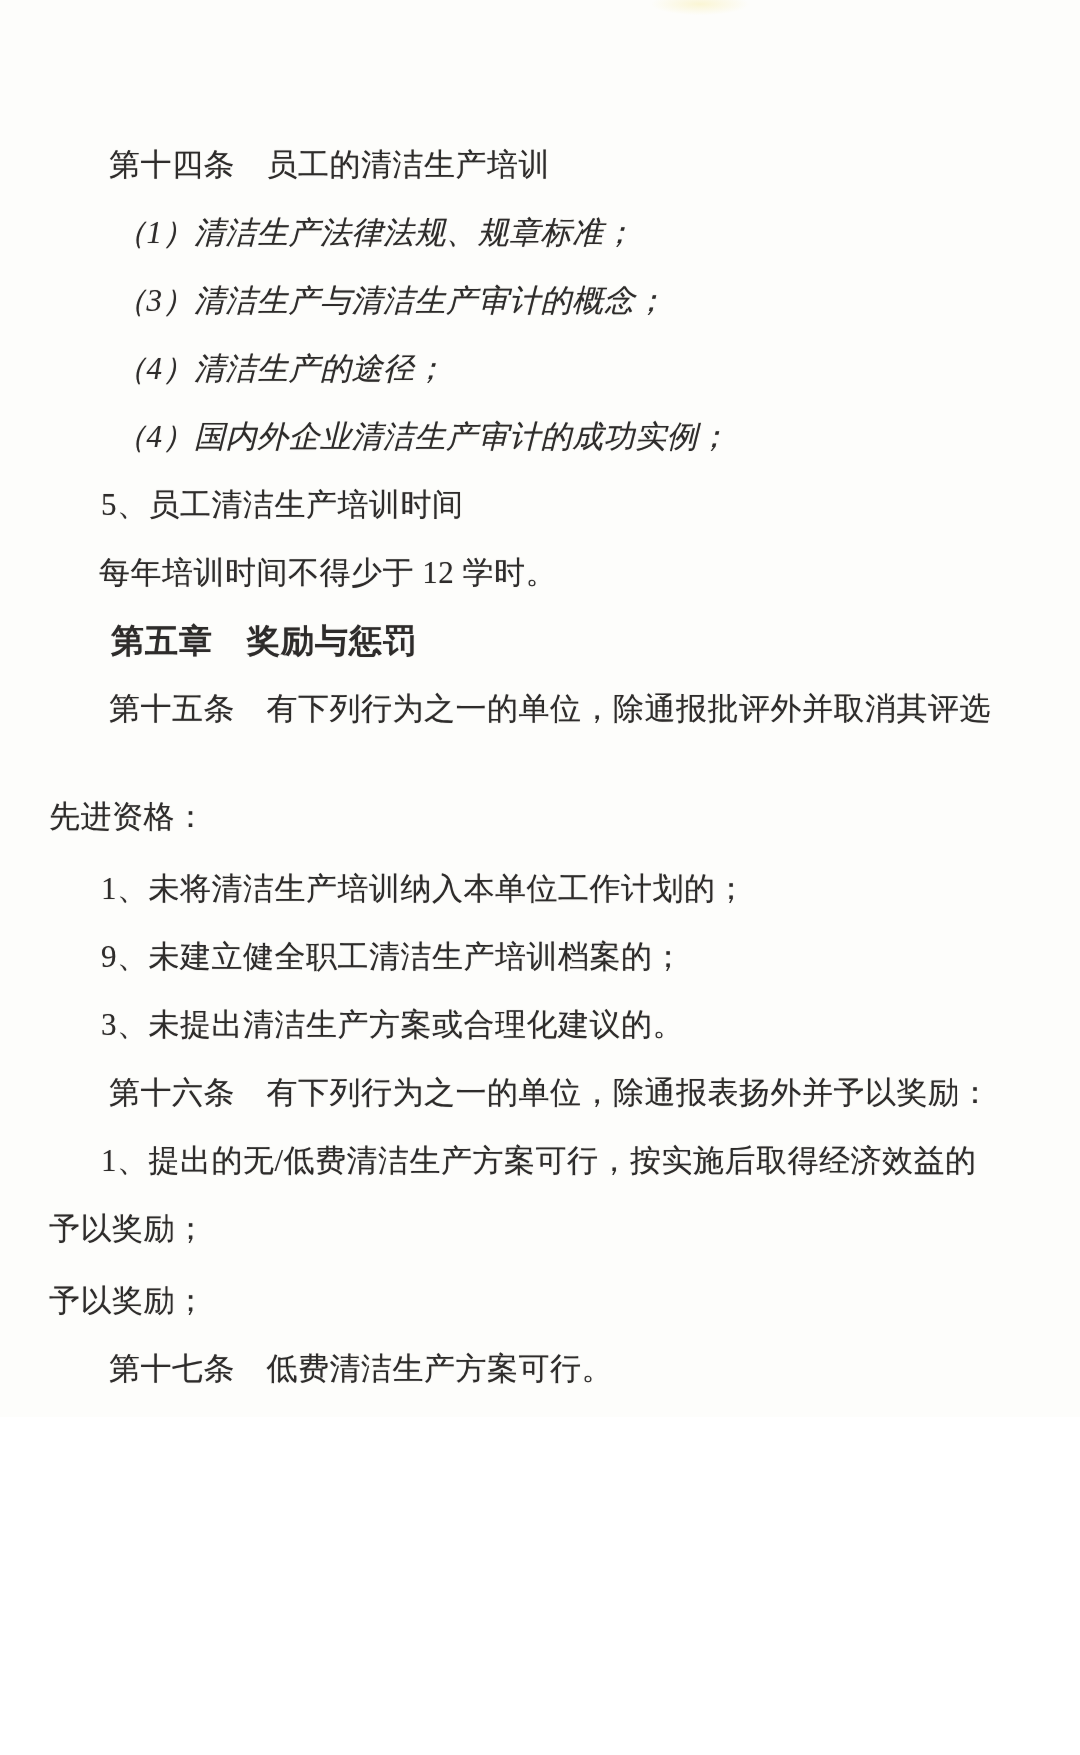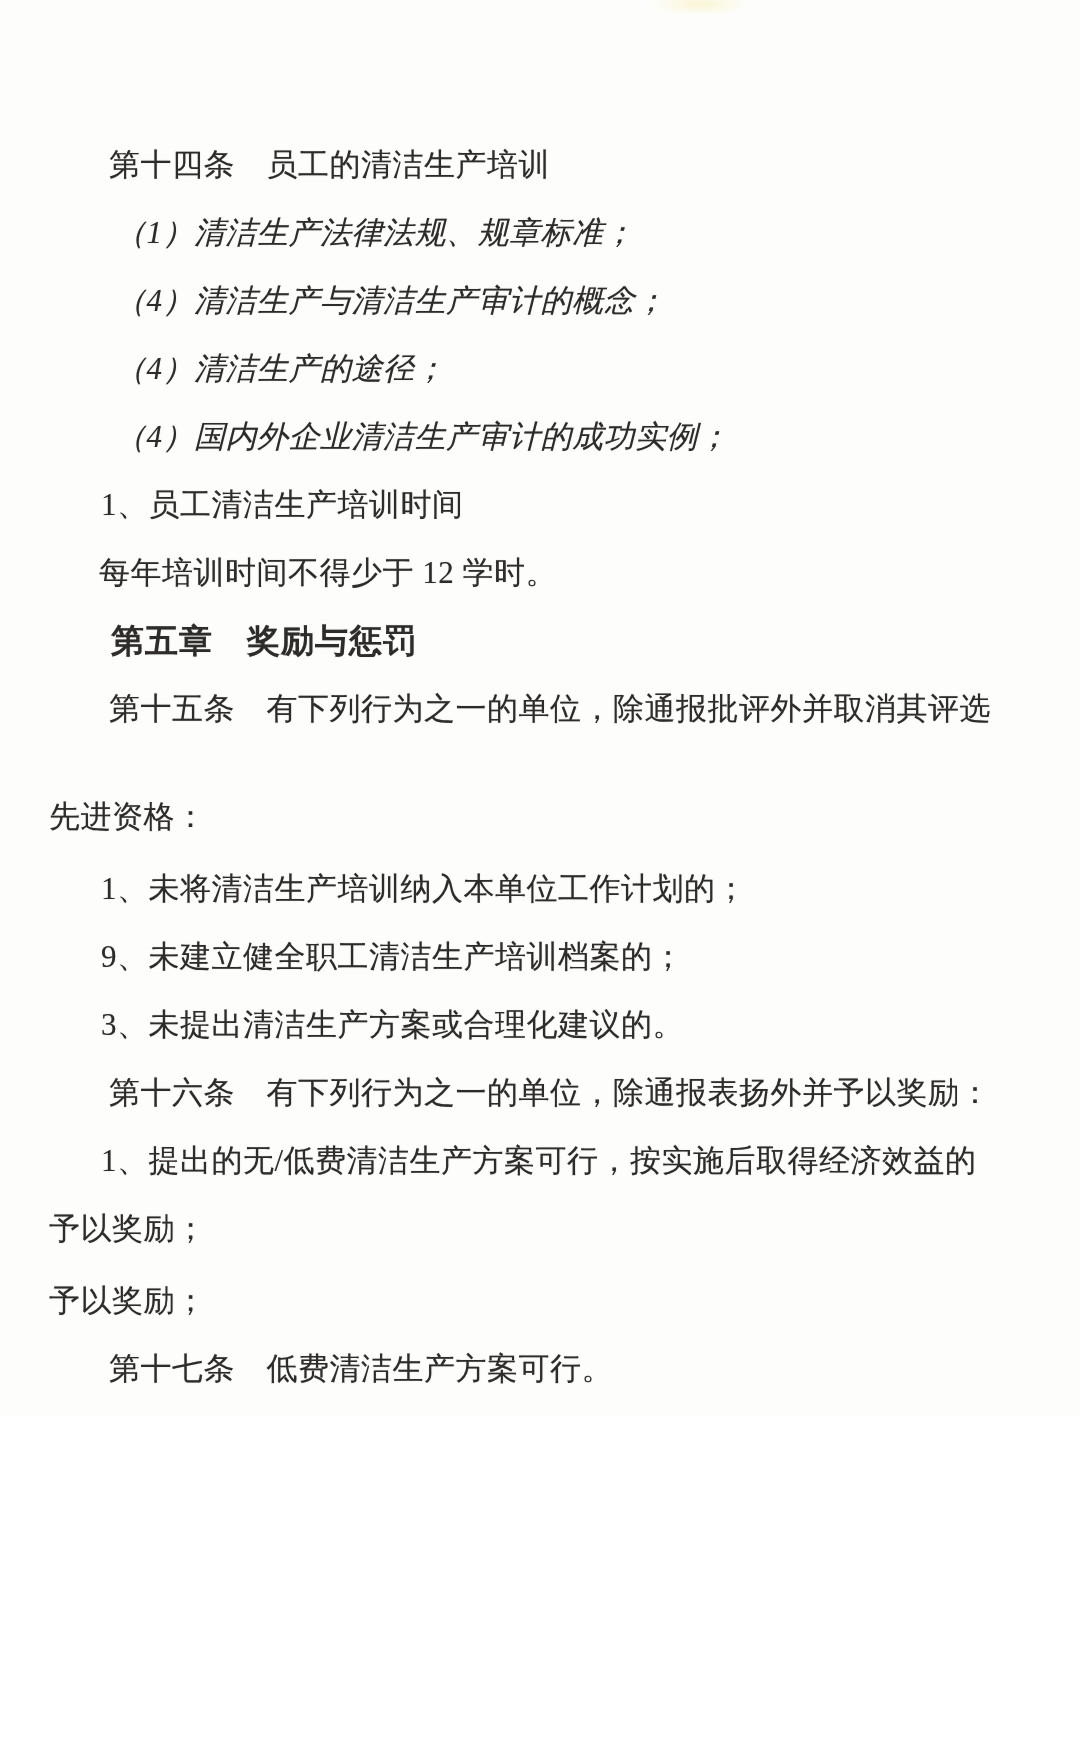--- a/index.html
+++ b/index.html
@@ -61,24 +61,24 @@
     text-shadow: 0 0 1px rgba(70,66,62,0.4);
   }
 </style>
 </head>
 <body>
 
 <div class="page">
   <div class="doc">
       <p class="article">第十四条　员工的清洁生产培训</p>
       <p class="sub">（1）清洁生产法律法规、规章标准；</p>
-      <p class="sub">（4）清洁生产与清洁生产审计的概念；</p>
+      <p class="sub">（3）清洁生产与清洁生产审计的概念；</p>
       <p class="sub">（4）清洁生产的途径；</p>
       <p class="sub">（4）国内外企业清洁生产审计的成功实例；</p>
-      <p class="list">1、员工清洁生产培训时间</p>
+      <p class="list">5、员工清洁生产培训时间</p>
       <p class="body">每年培训时间不得少于 12 学时。</p>
       <p class="chapter">第五章　奖励与惩罚</p>
       <p class="article">第十五条　有下列行为之一的单位，除通报批评外并取消其评选</p>
       <p class="flush">先进资格：</p>
       <p class="list">1、未将清洁生产培训纳入本单位工作计划的；</p>
       <p class="list">9、未建立健全职工清洁生产培训档案的；</p>
       <p class="list">3、未提出清洁生产方案或合理化建议的。</p>
       <p class="article">第十六条　有下列行为之一的单位，除通报表扬外并予以奖励：</p>
       <p class="list">1、提出的无/低费清洁生产方案可行，按实施后取得经济效益的</p>
       <p class="flush">予以奖励；</p>

